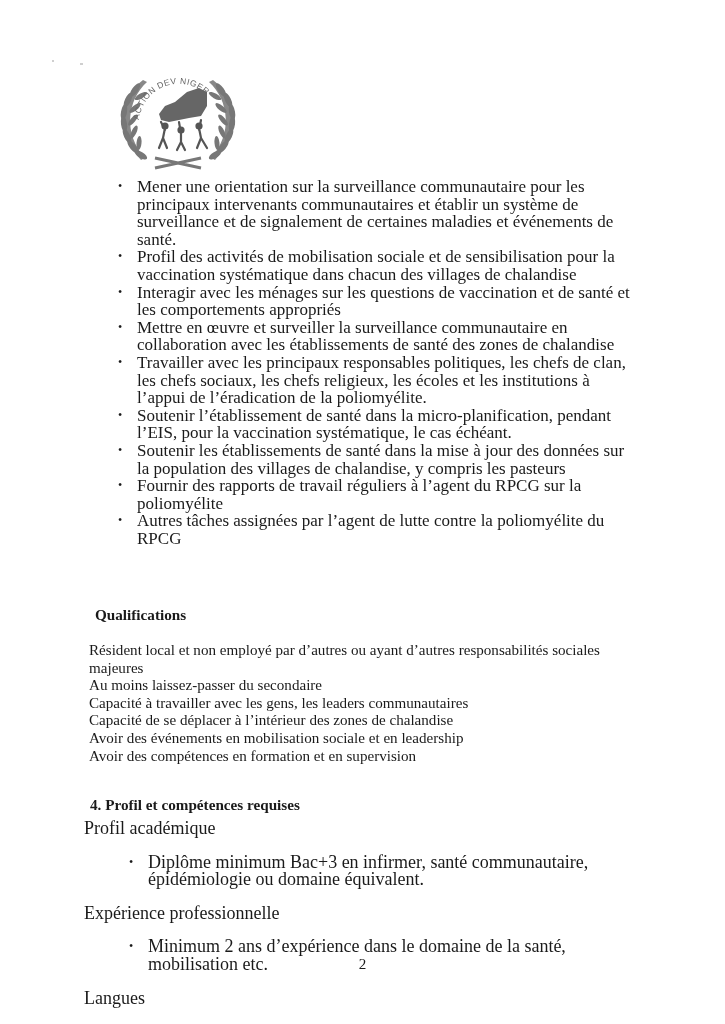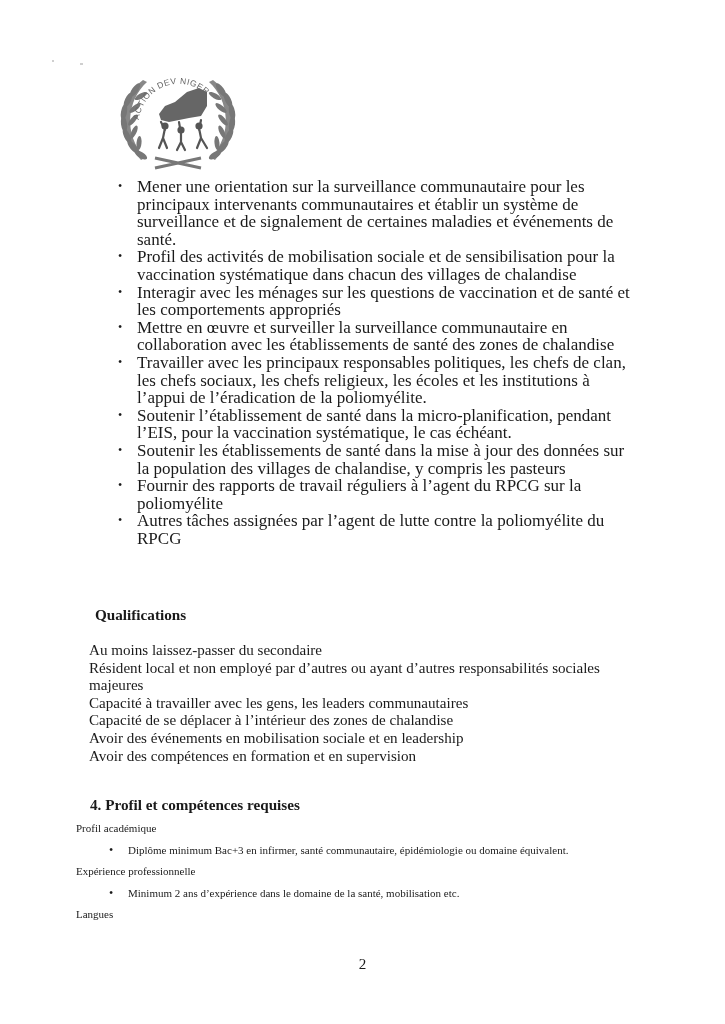--- a/index.html
+++ b/index.html
@@ -9,22 +9,22 @@
     font-family: "Liberation Serif", serif;
   }
   .logo { position: absolute; left: 103px; top: 62px; width: 150px; height: 108px; }
   .bullets { position: absolute; left: 118px; top: 178px; width: 520px; margin: 0; padding: 0; list-style: none; }
   .bullets li { position: relative; padding-left: 19px; font-size: 17px; line-height: 17.6px; }
   .bullets li::before { content: "\2022"; position: absolute; left: 0; top: 0; font-size: 12px; }
   .h-qual { position: absolute; left: 89px; top: 606px; font-size: 15.2px; font-weight: bold; margin-left: 6px; }
   .qual-list { position: absolute; left: 89px; top: 642px; width: 520px; font-size: 15.1px; line-height: 17.6px; }
   .qual-list div { margin: 0; }
   .h-profile { position: absolute; left: 90px; top: 796px; font-size: 15.2px; font-weight: bold; }
-  .profile { position: absolute; left: 76px; top: 820px; width: 530px; font-size: 11px; line-height: 17.6px; }
-  .profile .sub-bullets { margin: 4px; padding: 0; list-style: none; padding-left: 29px; }
+  .profile { position: absolute; left: 84px; top: 820px; width: 530px; font-size: 18px; line-height: 17.6px; }
+  .profile .sub-bullets { margin: 16px; padding: 0; list-style: none; padding-left: 29px; }
   .profile .sub-bullets li { position: relative; padding-left: 19px; }
   .profile .sub-bullets li::before { content: "\2022"; position: absolute; left: 0; top: 0; font-size: 12px; }
   .page-num { position: absolute; left: 0; width: 725px; top: 956px; text-align: center; font-size: 15.1px; }
   .speck { position: absolute; width: 2px; height: 2px; background: #cfcfcf; }
 </style>
 </head>
 <body>
 
 <div class="speck" style="left:52px;top:60px;"></div>
 <div class="speck" style="left:80px;top:63px;width:3px;"></div>
@@ -92,22 +92,22 @@
   <li>Mettre en œuvre et surveiller la surveillance communautaire en collaboration avec les établissements de santé des zones de chalandise</li>
   <li>Travailler avec les principaux responsables politiques, les chefs de clan, les chefs sociaux, les chefs religieux, les écoles et les institutions à l’appui de l’éradication de la poliomyélite.</li>
   <li>Soutenir l’établissement de santé dans la micro-planification, pendant l’EIS, pour la vaccination systématique, le cas échéant.</li>
   <li>Soutenir les établissements de santé dans la mise à jour des données sur la population des villages de chalandise, y compris les pasteurs</li>
   <li>Fournir des rapports de travail réguliers à l’agent du RPCG sur la poliomyélite</li>
   <li>Autres tâches assignées par l’agent de lutte contre la poliomyélite du RPCG</li>
 </ul>
 
 <div class="h-qual">Qualifications</div>
 <div class="qual-list">
+  <div>Résident local et non employé par d’autres ou ayant d’autres responsabilités sociales majeures</div>
   <div>Au moins laissez-passer du secondaire</div>
-  <div>Résident local et non employé par d’autres ou ayant d’autres responsabilités sociales majeures</div>
   <div>Capacité à travailler avec les gens, les leaders communautaires</div>
   <div>Capacité de se déplacer à l’intérieur des zones de chalandise</div>
   <div>Avoir des événements en mobilisation sociale et en leadership</div>
   <div>Avoir des compétences en formation et en supervision</div>
 </div>
 
 <div class="h-profile">4. Profil et compétences requises</div>
 <div class="profile">
   <div>Profil académique</div>
   <ul class="sub-bullets">

